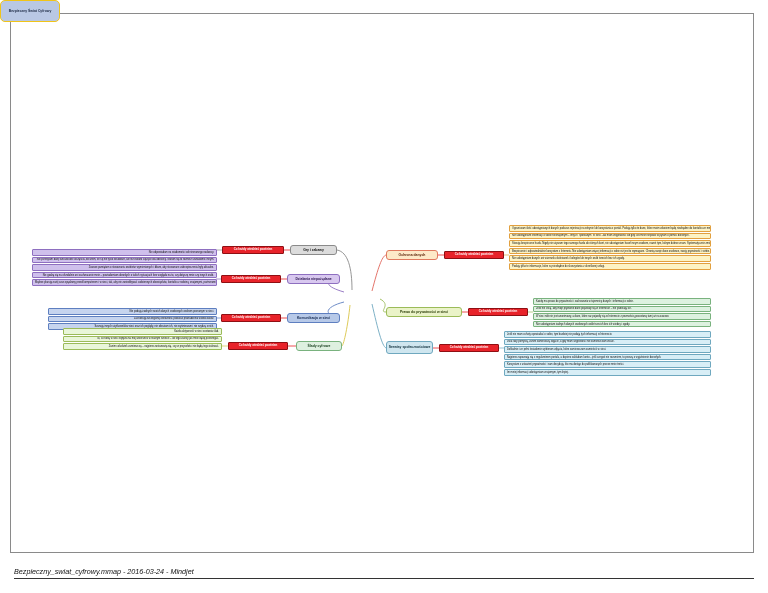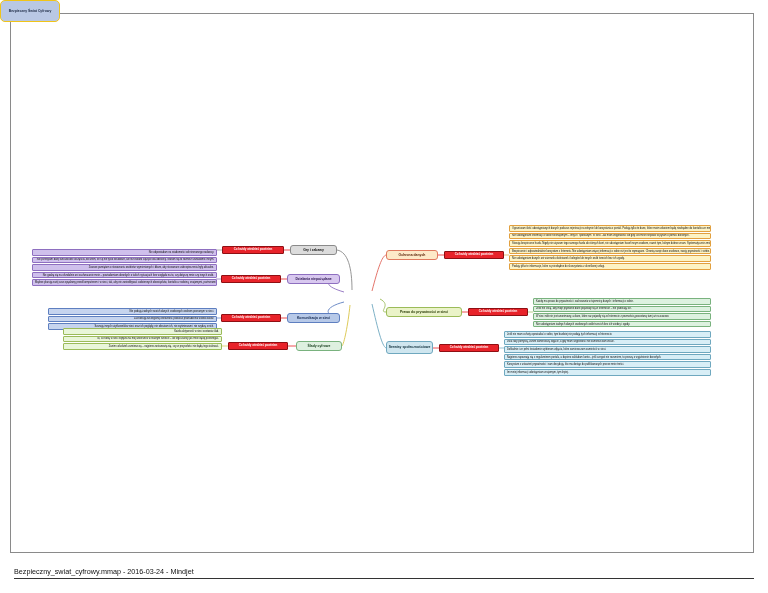--- a/index.html
+++ b/index.html
@@ -42,21 +42,21 @@
   .lb{background:#c6d4ee;border:1px solid #5e7fc0;}
   .lg{background:#e9f6d9;border:1px solid #9bbb59;}
   .ly{background:#fdf3c4;border:1px solid #e2a03f;}
   .lc{background:#d8eef6;border:1px solid #6fa8bf;}
   .lgr{background:#ddf1e0;border:1px solid #79b27e;}
 
   
   .ra{text-align:right;}
 
   #footer{position:absolute;left:14px;top:567px;width:740px;font-size:7.2px;color:#111;
-          border-bottom:1px solid #333;padding-bottom:2px;}
+          border-bottom:1px solid #333;padding-bottom:2px;font-style:italic;}
 </style>
 </head>
 <body>
 
 <div id="page"></div>
 
 <div id="canvas">
 
   <svg class="wires" viewBox="0 0 768 593">
 

